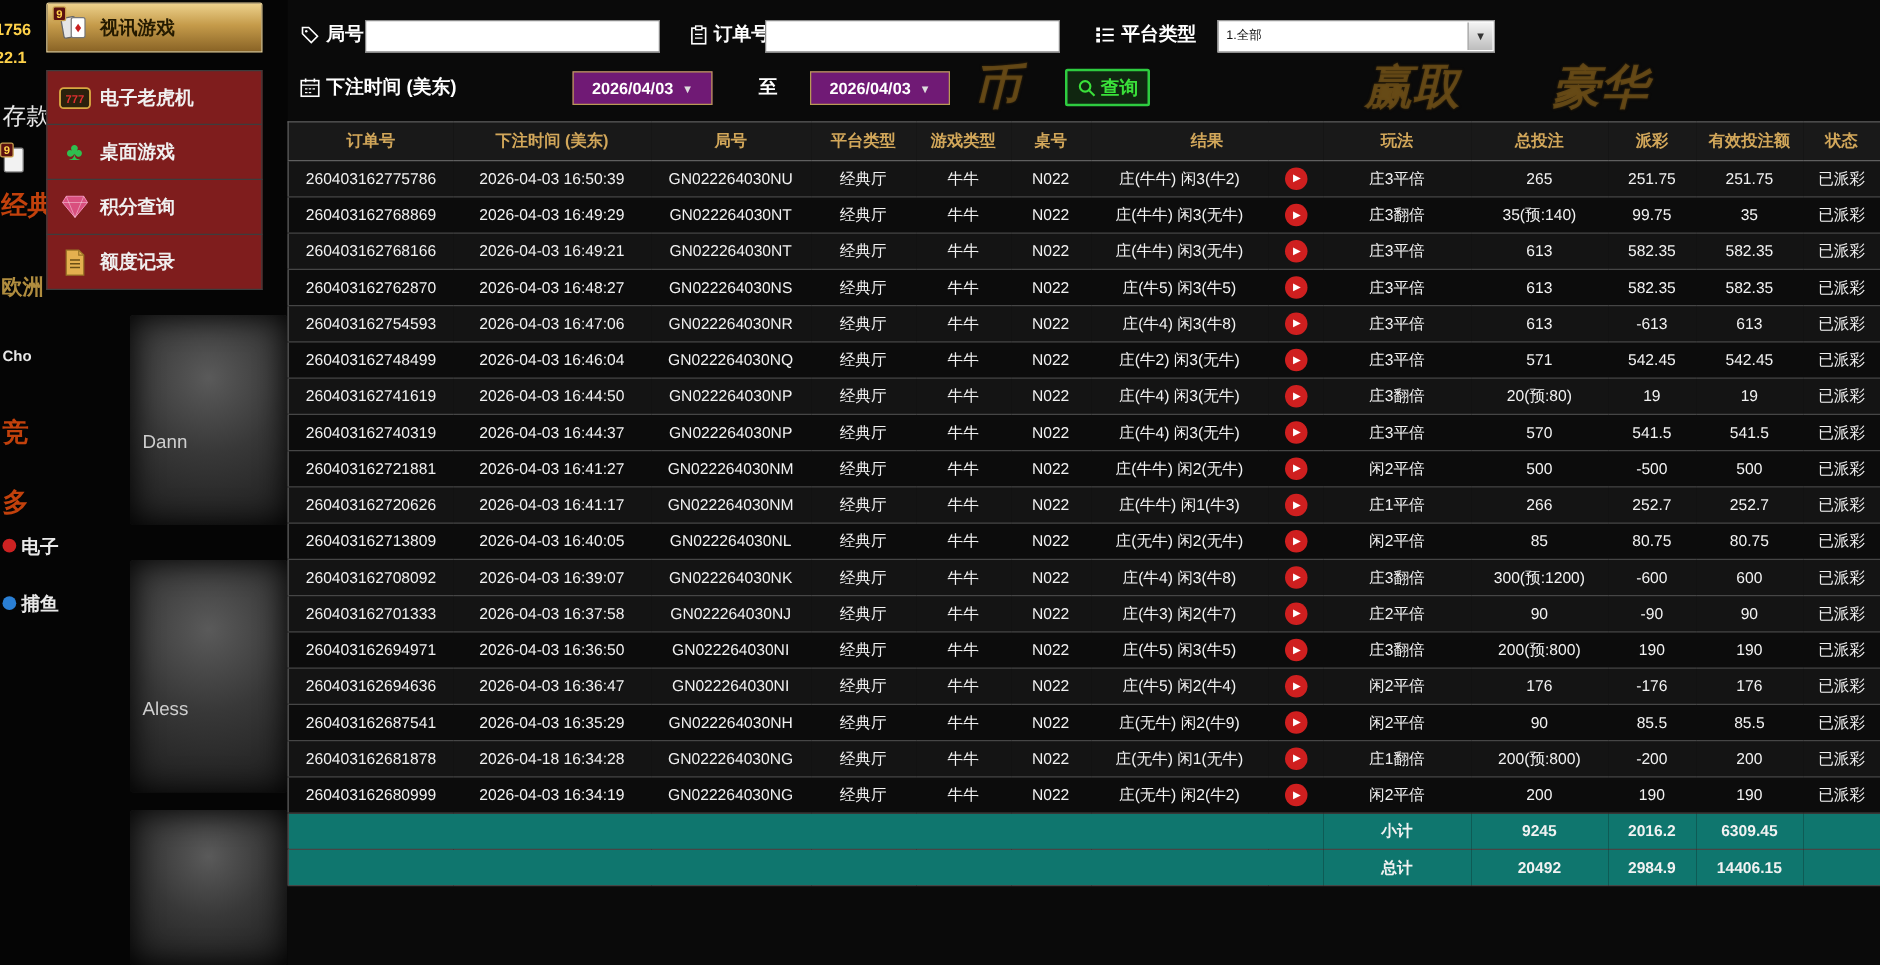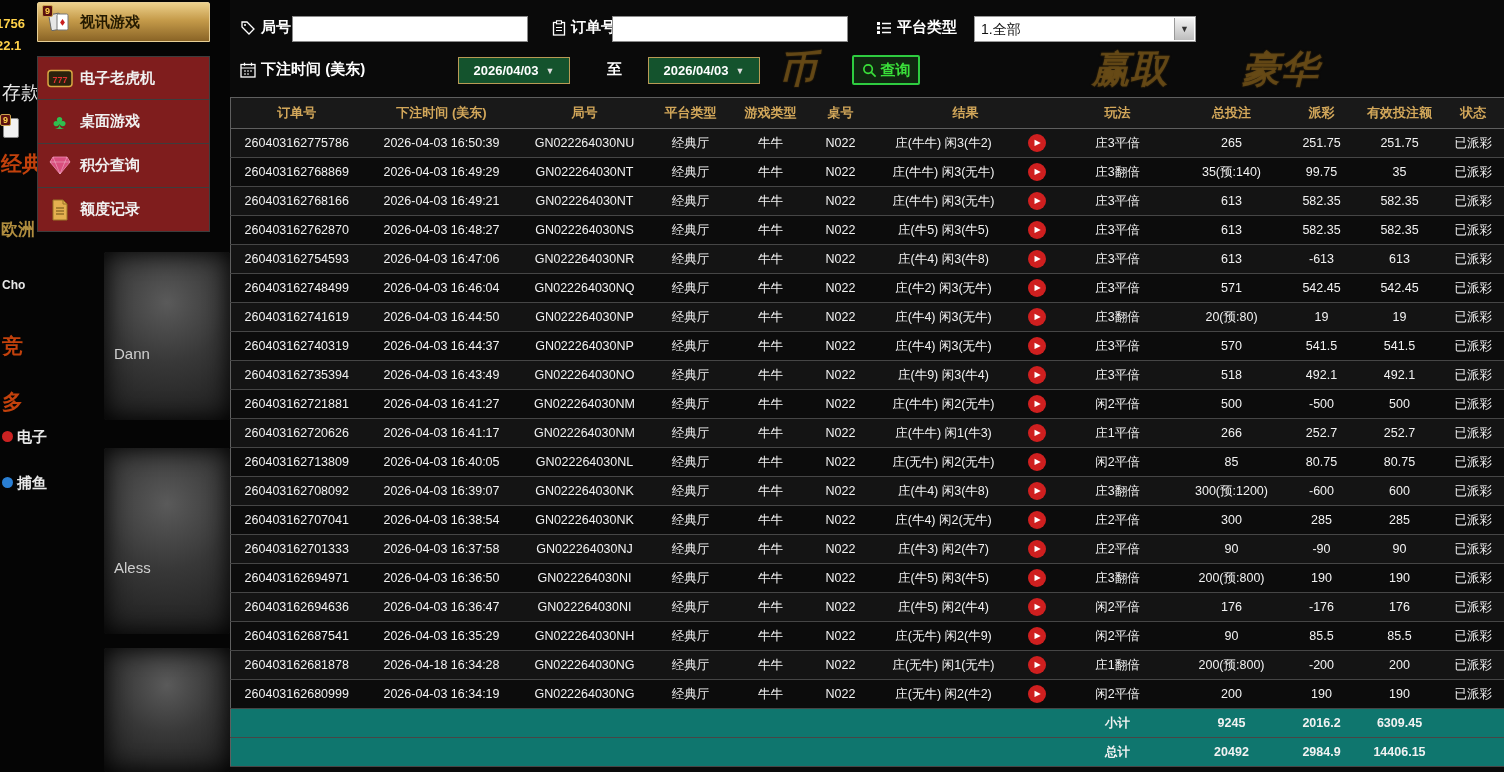--- a/index.html
+++ b/index.html
@@ -36,24 +36,24 @@
 
   
   .main{position:absolute;left:230px;top:0;width:1274px;height:772px;background:#0a0a0a;z-index:4}
 
   .banner-frag{position:absolute;top:44px;font-size:38px;font-weight:bold;font-style:italic;
     color:rgba(158,116,38,.45);text-shadow:0 0 2px rgba(90,60,10,.6);z-index:0;white-space:nowrap}
 
   .f-label{position:absolute;display:inline-flex;align-items:center;gap:5px;color:#fff;font-weight:bold;font-size:15px;z-index:2;white-space:nowrap}
   .txt{position:absolute;width:236px;height:26px;background:#fff;border:1px solid #8a8a8a;font-size:13px;color:#111;padding:0 5px;z-index:2}
   .select{position:absolute;width:222px;height:26px;background:#fff;border:1px solid #999;z-index:2;cursor:pointer}
-  .select .sel-val{position:absolute;left:6px;top:4px;font-size:14px;color:#111}
+  .select .sel-val{position:absolute;left:6px;top:4px;font-size:10px;color:#111}
   .select .sel-arrow{position:absolute;right:1px;top:1px;bottom:1px;width:20px;background:linear-gradient(#f4f4f4,#bdbdbd);border-left:1px solid #999;
     display:flex;align-items:center;justify-content:center;font-size:9px;color:#333}
-  .datebtn{position:absolute;height:27px;width:112px;background:#14532d;border:1px solid #b99a55;color:#fff;font-size:13px;font-weight:bold;
+  .datebtn{position:absolute;height:27px;width:112px;background:#701a75;border:1px solid #b99a55;color:#fff;font-size:13px;font-weight:bold;
     display:inline-flex;align-items:center;justify-content:center;gap:7px;z-index:2;cursor:pointer}
   .datebtn .caret{font-size:9px;color:#ddd}
   .querybtn{position:absolute;height:30px;width:68px;background:#102610;border:2px solid #2ecc40;color:#3ae03a;font-size:15px;font-weight:bold;
     display:inline-flex;align-items:center;justify-content:center;gap:4px;z-index:2;cursor:pointer;border-radius:2px}
 
   
   table.bets{position:absolute;left:0;top:97px;width:1274px;border-collapse:collapse;table-layout:fixed;border:1px solid #5f5f5f;z-index:3;background:#0e0e0e}
   table.bets th{height:31px;color:#d2a75a;font-size:13px;font-weight:bold;background:#191919;border-bottom:1px solid #5f5f5f;white-space:nowrap}
   table.bets td{height:29px;text-align:center;font-size:12.5px;color:#f2f2f2;border-bottom:1px solid #464646;padding:0 2px;white-space:nowrap;overflow:hidden}
   tr.even td{background:#141414}
@@ -355,35 +355,20 @@
             <td>牛牛</td>
             <td>N022</td>
             <td>庄(牛4) 闲3(无牛)</td>
             <td><span class="playbtn">▶</span></td>
             <td>庄3平倍</td>
             <td>570</td>
             <td class="pos">541.5</td>
             <td>541.5</td>
             <td class="status">已派彩</td>
           </tr>
-          <tr class="even">
-            <td>260403162735394</td>
-            <td>2026-04-03 16:43:49</td>
-            <td>GN022264030NO</td>
-            <td>经典厅</td>
-            <td>牛牛</td>
-            <td>N022</td>
-            <td>庄(牛9) 闲3(牛4)</td>
-            <td><span class="playbtn">▶</span></td>
-            <td>庄3平倍</td>
-            <td>518</td>
-            <td class="pos">492.1</td>
-            <td>492.1</td>
-            <td class="status">已派彩</td>
-          </tr>
           <tr class="odd">
             <td>260403162721881</td>
             <td>2026-04-03 16:41:27</td>
             <td>GN022264030NM</td>
             <td>经典厅</td>
             <td>牛牛</td>
             <td>N022</td>
             <td>庄(牛牛) 闲2(无牛)</td>
             <td><span class="playbtn">▶</span></td>
             <td>闲2平倍</td>
@@ -428,35 +413,20 @@
             <td>GN022264030NK</td>
             <td>经典厅</td>
             <td>牛牛</td>
             <td>N022</td>
             <td>庄(牛4) 闲3(牛8)</td>
             <td><span class="playbtn">▶</span></td>
             <td>庄3翻倍</td>
             <td>300(预:1200)</td>
             <td class="neg">-600</td>
             <td>600</td>
-            <td class="status">已派彩</td>
-          </tr>
-          <tr class="odd">
-            <td>260403162707041</td>
-            <td>2026-04-03 16:38:54</td>
-            <td>GN022264030NK</td>
-            <td>经典厅</td>
-            <td>牛牛</td>
-            <td>N022</td>
-            <td>庄(牛4) 闲2(无牛)</td>
-            <td><span class="playbtn">▶</span></td>
-            <td>庄2平倍</td>
-            <td>300</td>
-            <td class="pos">285</td>
-            <td>285</td>
             <td class="status">已派彩</td>
           </tr>
           <tr class="even">
             <td>260403162701333</td>
             <td>2026-04-03 16:37:58</td>
             <td>GN022264030NJ</td>
             <td>经典厅</td>
             <td>牛牛</td>
             <td>N022</td>
             <td>庄(牛3) 闲2(牛7)</td>

